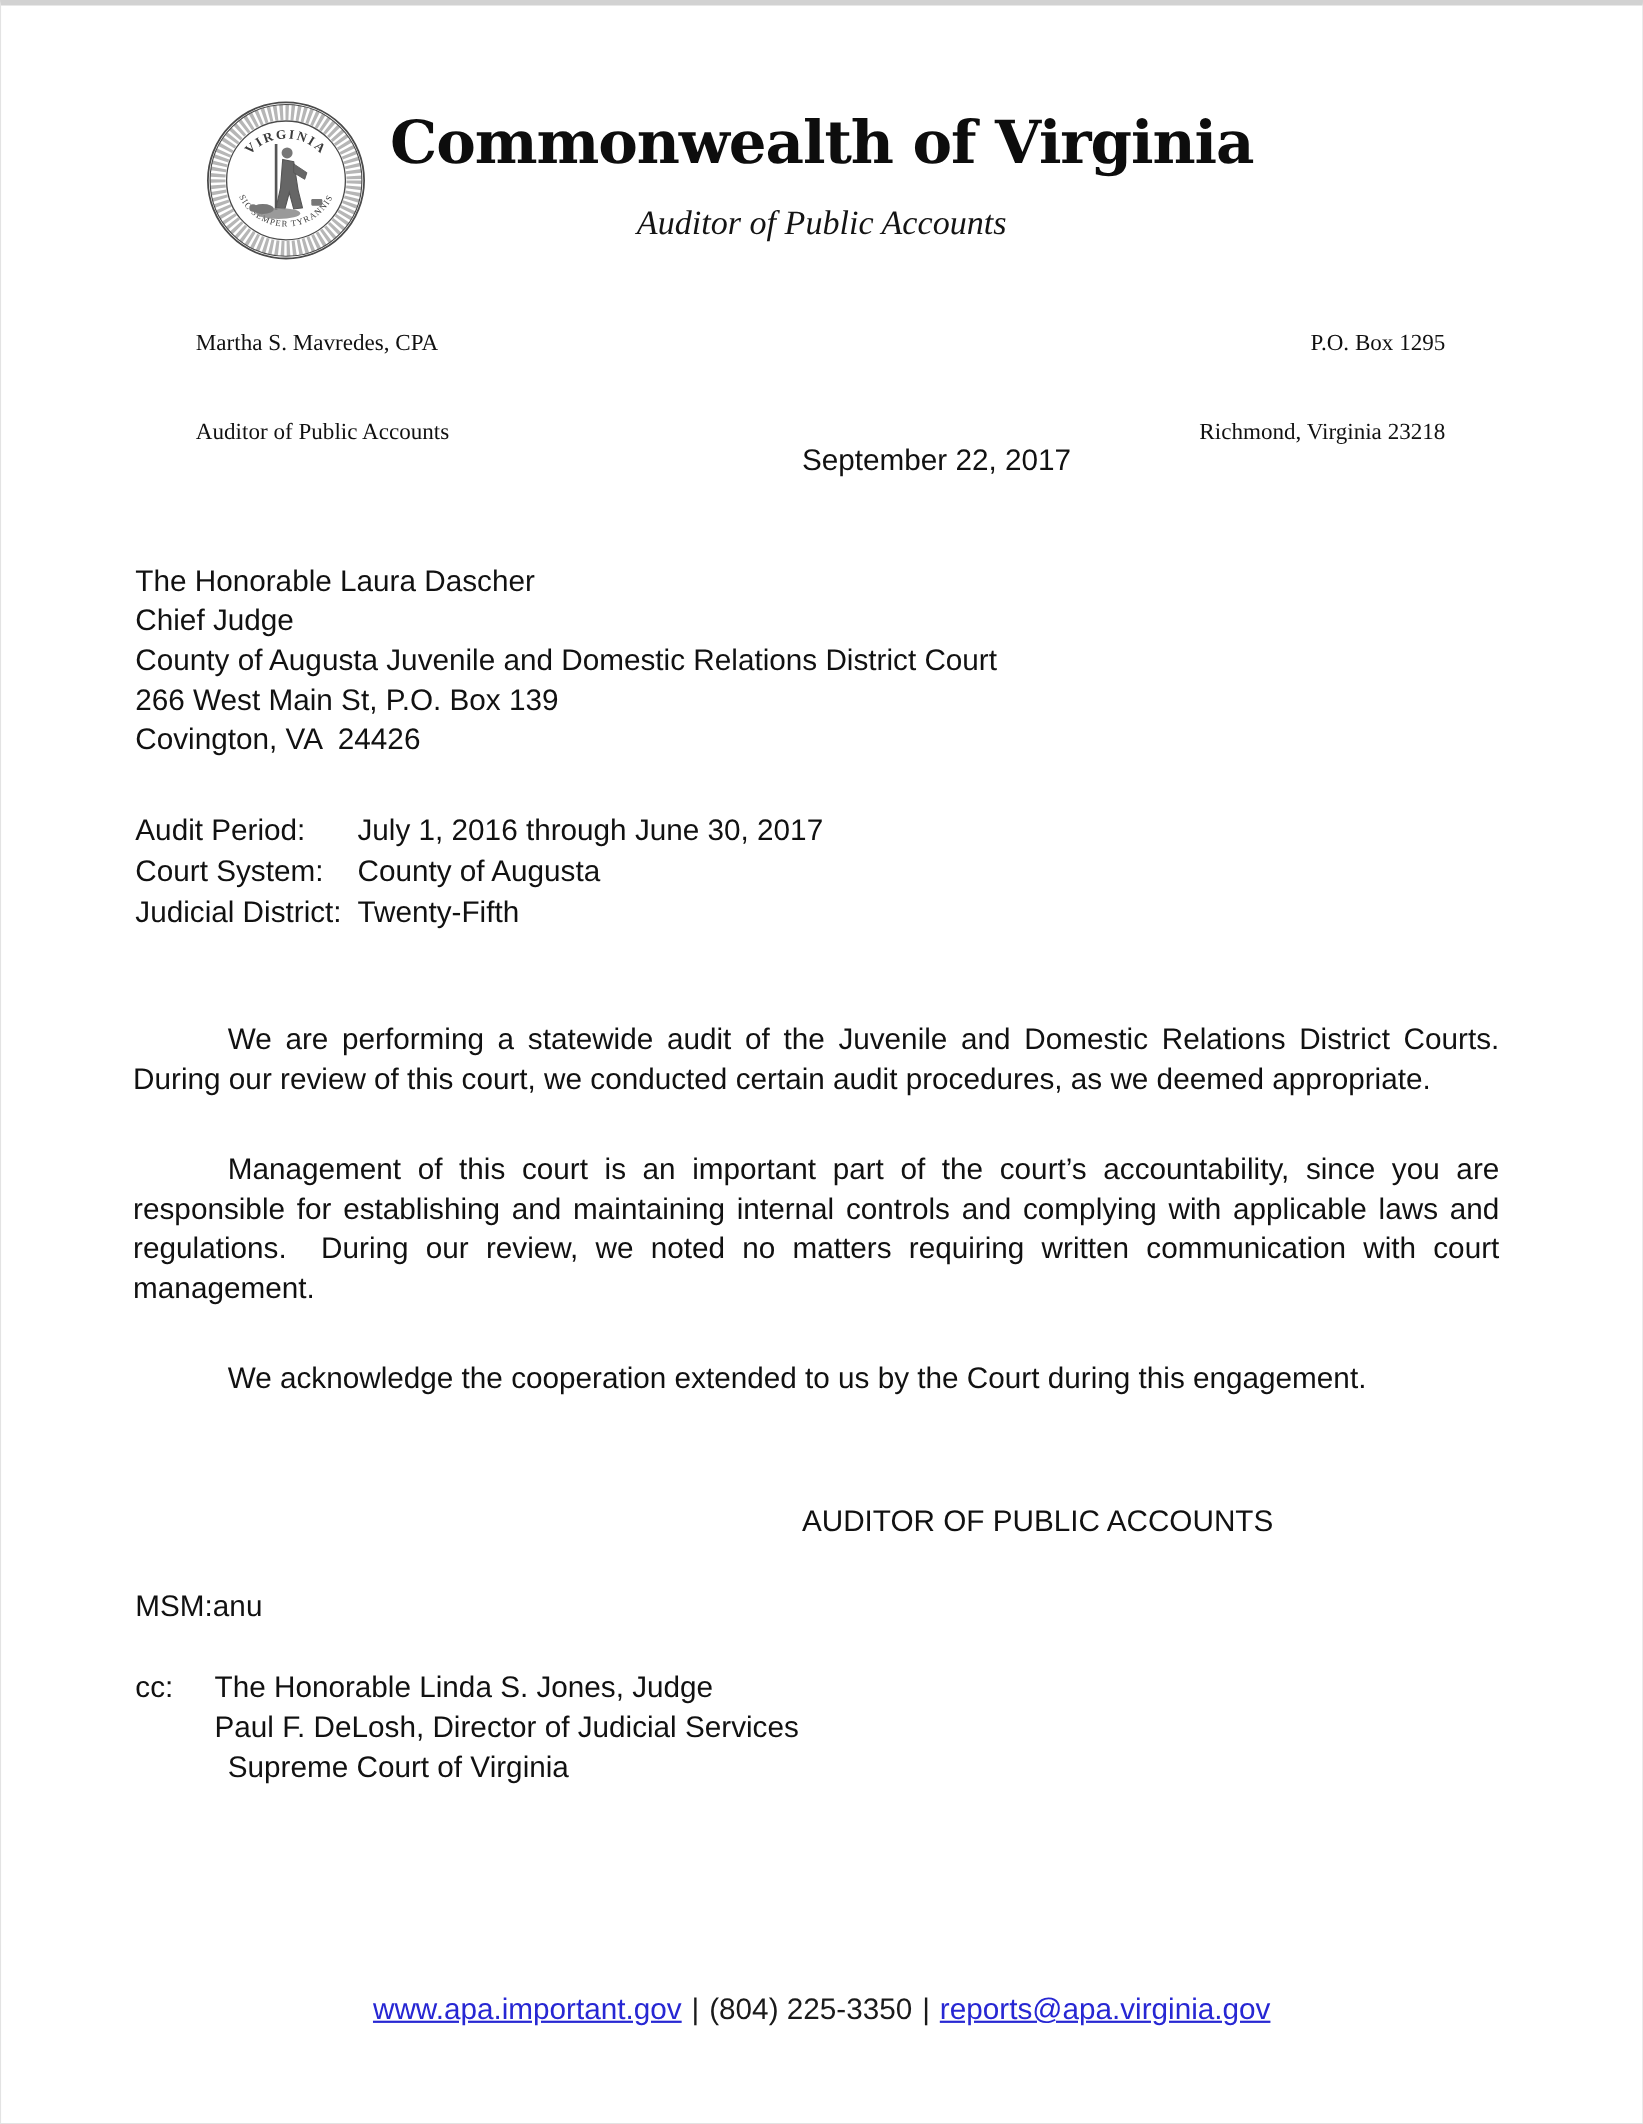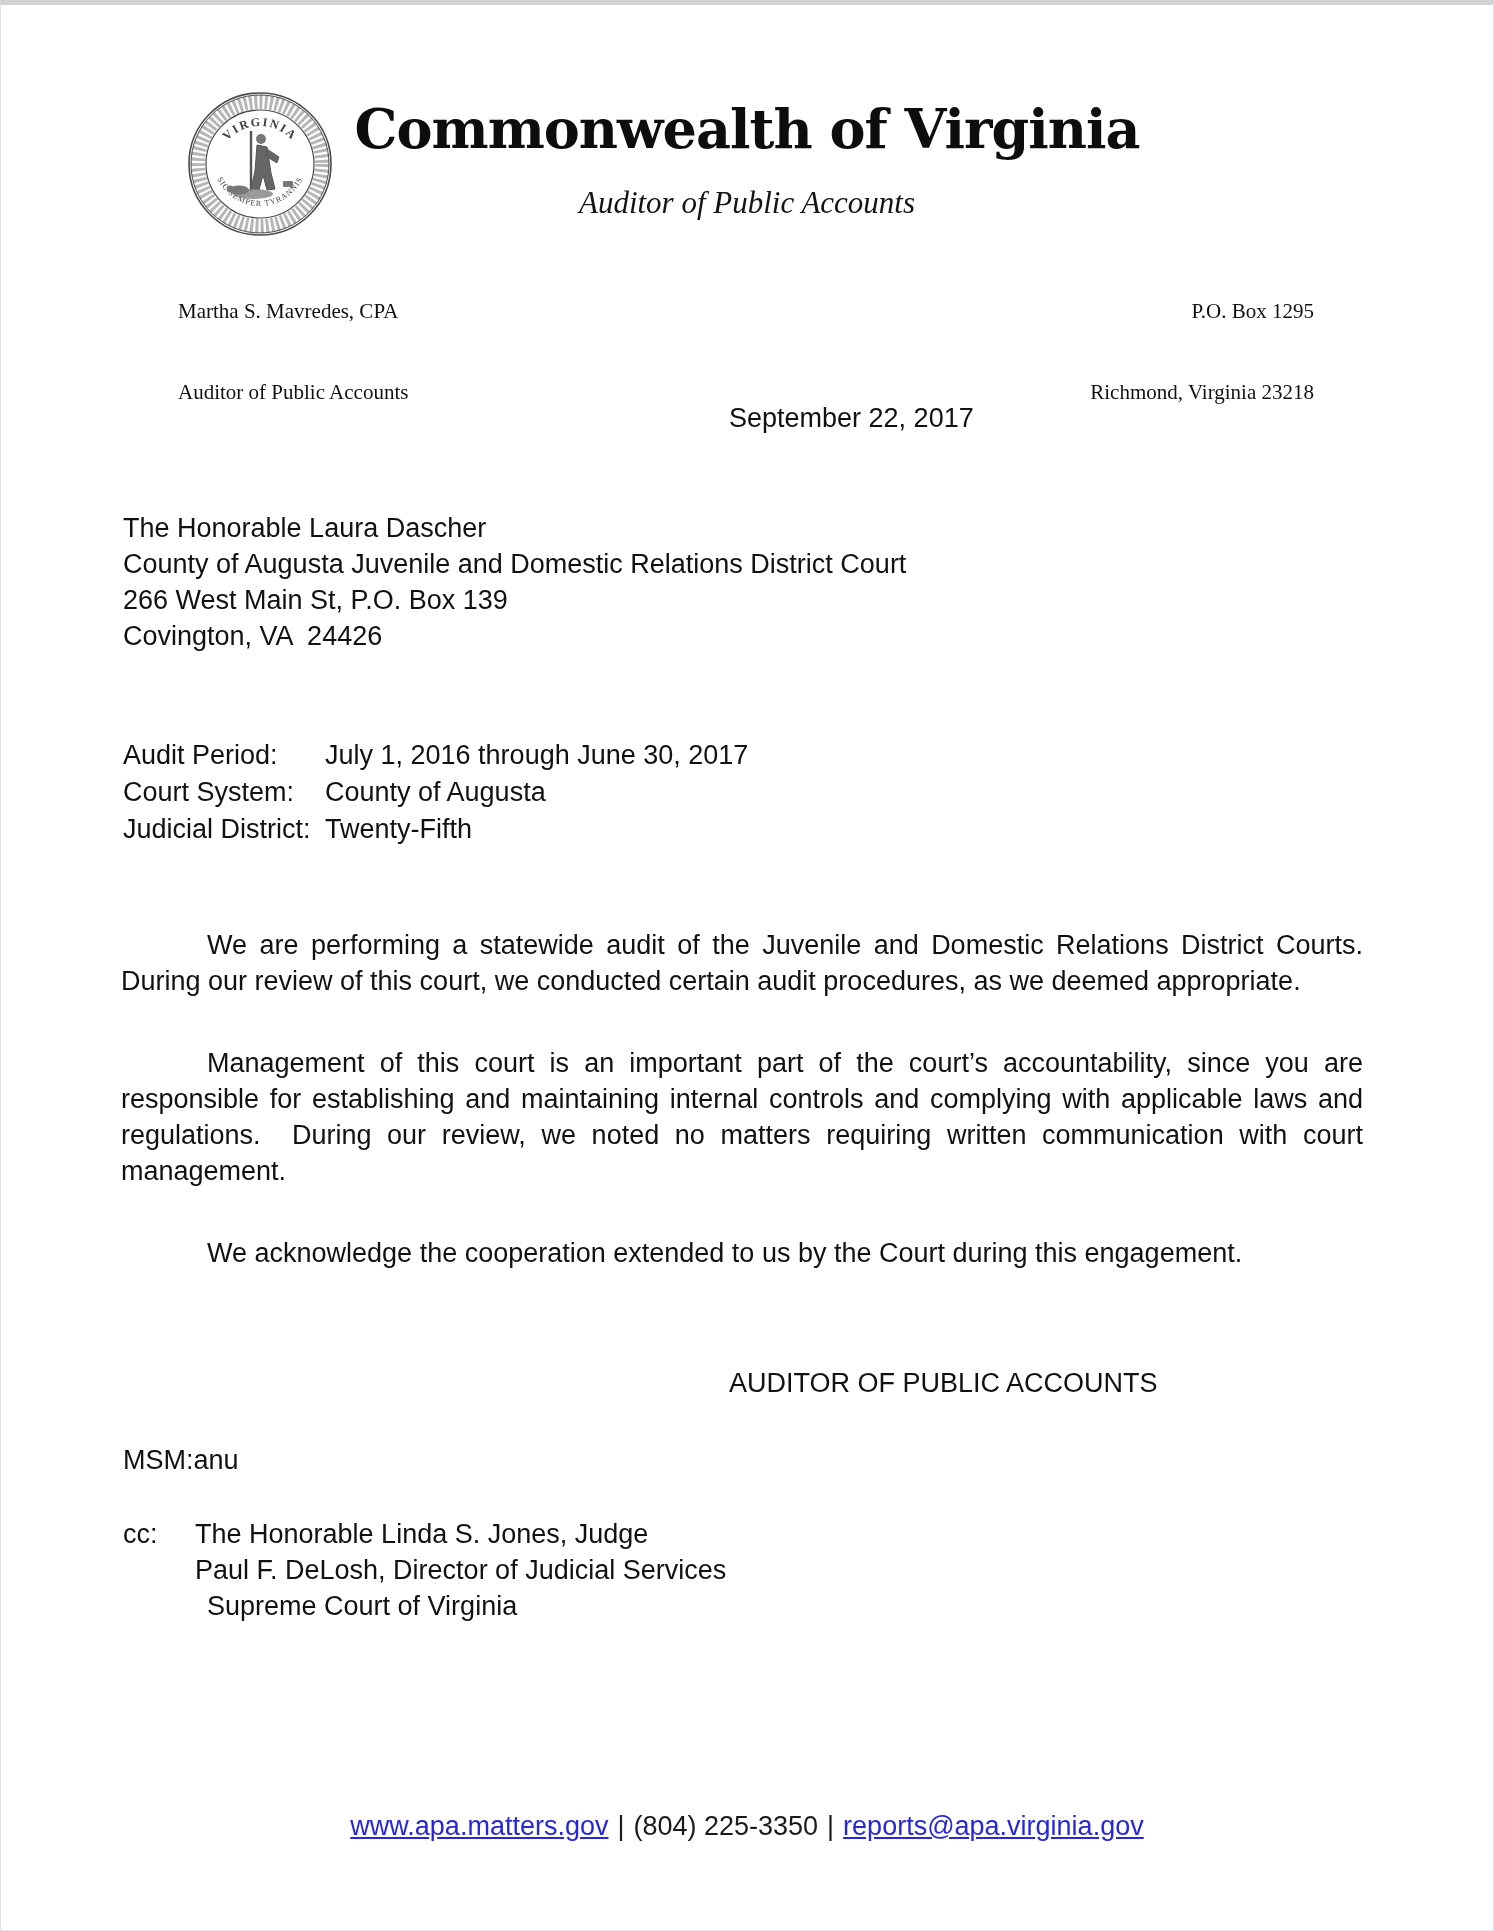--- a/index.html
+++ b/index.html
@@ -144,20 +144,21 @@
 
   <div class="abs contact-right">
     <div>P.O. Box 1295</div>
     <div>Richmond, Virginia 23218</div>
   </div>
 
   <div class="abs date-line">September 22, 2017</div>
 
   <div class="abs recipient">
     <div>The Honorable Laura Dascher</div>
+    <div>Chief Judge</div>
     <div>County of Augusta Juvenile and Domestic Relations District Court</div>
     <div>266 West Main St, P.O. Box 139</div>
     <div>Covington, VA  24426</div>
   </div>
 
   <div class="abs audit-info">
     <div class="audit-row">
       <div class="audit-label">Audit Period:</div>
       <div class="audit-value">July 1, 2016 through June 30, 2017</div>
     </div>
@@ -186,16 +187,16 @@
       <div class="cc-label">cc:</div>
       <div class="cc-names">
         <div>The Honorable Linda S. Jones, Judge</div>
         <div>Paul F. DeLosh, Director of Judicial Services</div>
         <div class="cc-sub">Supreme Court of Virginia</div>
       </div>
     </div>
   </div>
 
   <div class="abs page-footer">
-    <a href="#">www.apa.matters.gov</a><span class="footer-sep">|</span><span>(804) 225-3350</span><span class="footer-sep">|</span><a href="#">reports@apa.virginia.gov</a>
+    <a href="#">www.apa.important.gov</a><span class="footer-sep">|</span><span>(804) 225-3350</span><span class="footer-sep">|</span><a href="#">reports@apa.virginia.gov</a>
   </div>
 
 </div>
 
 </body></html>

